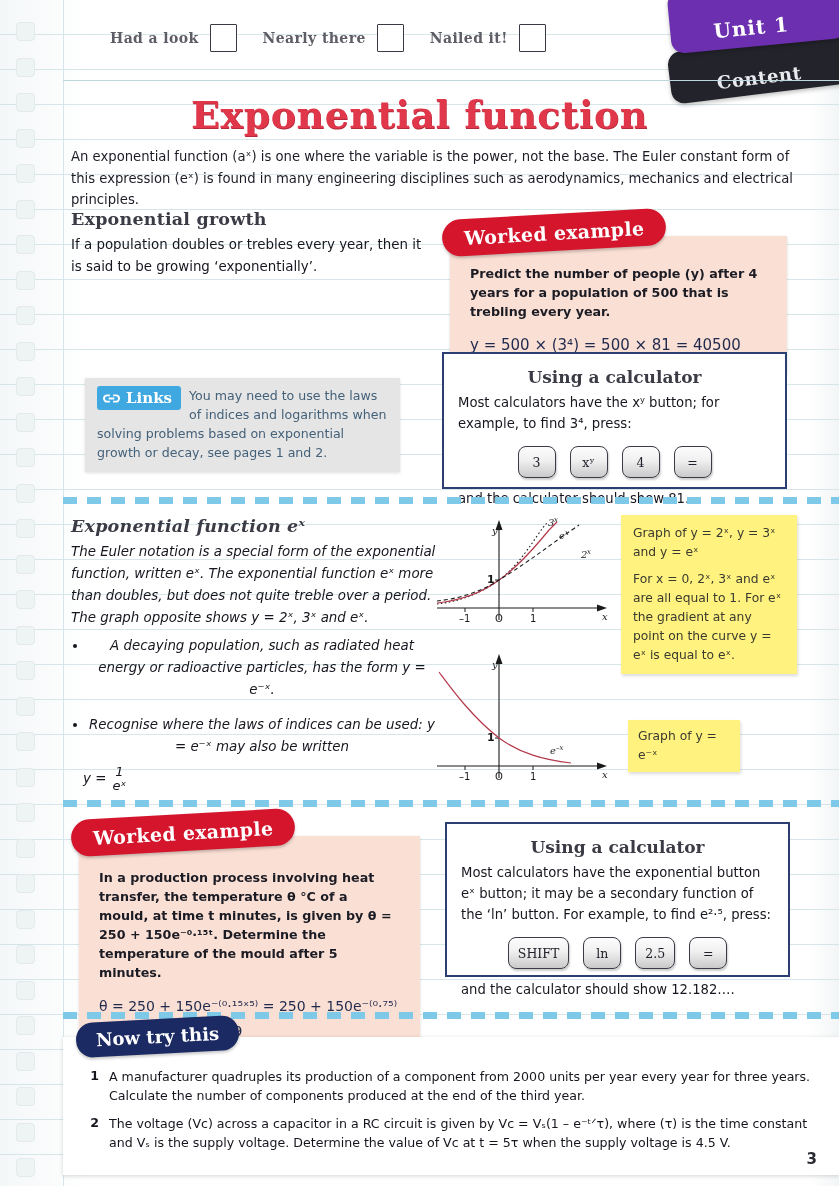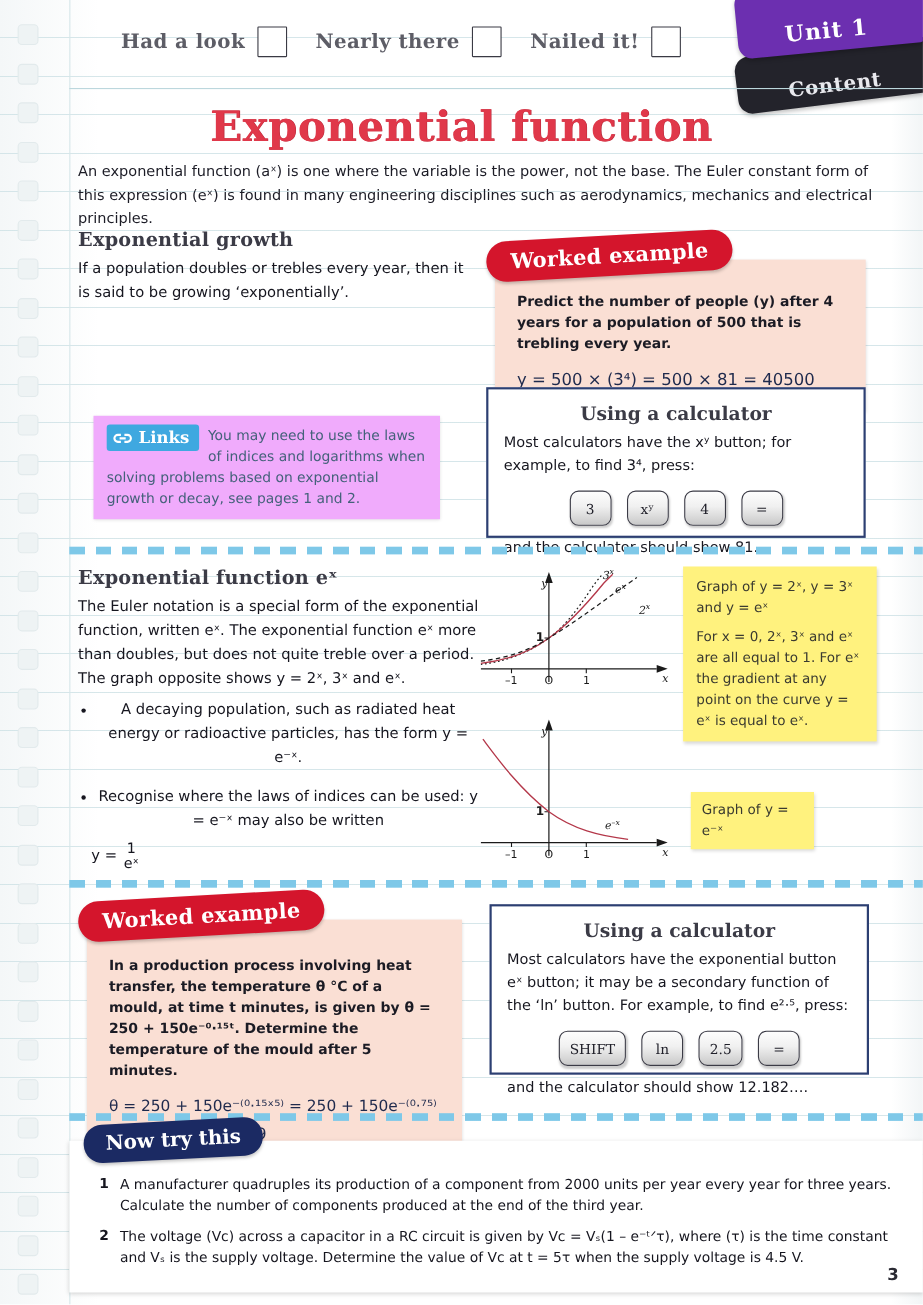--- a/index.html
+++ b/index.html
@@ -37,21 +37,21 @@
   }
   
   #page{position:absolute;left:0;top:0;width:839px;height:1186px;z-index:5;}
 
   
   #header{position:absolute;left:0;top:0;width:839px;height:80px;}
   #header-rule{position:absolute;left:63px;top:80px;width:776px;height:1px;background:#bcd7dd;}
   .hdr-items{position:absolute;left:110px;top:24px;display:flex;align-items:center;gap:26px;}
   .hdr-pair{display:flex;align-items:center;gap:11px;}
   .hdr-label{
-    font-family:"DejaVu Serif", serif;font-weight:bold;font-size:18px;
+    font-family:"DejaVu Serif", serif;font-weight:bold;font-size:14px;
     color:#5d5d66;letter-spacing:.4px;
   }
   .hdr-box{
     width:25px;height:26px;border:1.7px solid #3a3a44;background:#fff;
     border-radius:1px;
   }
   
   #unit-tab{
     position:absolute;right:-6px;top:-16px;width:176px;height:62px;
     background:#6c2fb0;border-radius:13px;transform:rotate(-5.5deg);
@@ -115,21 +115,21 @@
   }
   .we-a{
     font-family:"DejaVu Sans", sans-serif;font-size:15px;line-height:25px;
     color:#1f2a4d;margin:0;
   }
   .we-a.small{font-size:14px;}
 
   
   #links-box{
     position:absolute;left:85px;top:378px;width:315px;min-height:84px;
-    background:#f0abfc;padding:8px 12px 10px 12px;box-sizing:border-box;
+    background:#e5e5e5;padding:8px 12px 10px 12px;box-sizing:border-box;
     box-shadow:0 1px 3px rgba(0,0,0,.13);
   }
   #links-pill{
     float:left;display:flex;align-items:center;gap:5px;
     background:#3fa8e0;border-radius:3px;padding:3px 9px 3px 5px;margin:0 8px 2px 0;
   }
   #links-pill .lbl{
     font-family:"DejaVu Serif", serif;font-weight:bold;font-size:15px;color:#fff;
   }
   .link-ico{width:19px;height:15px;display:block;}
@@ -315,21 +315,21 @@
       <div class="key">3</div>
       <div class="key">xʸ</div>
       <div class="key">4</div>
       <div class="key">=</div>
     </div>
     <p>and the calculator should show 81.</p>
   </div>
 
   <div class="dashed" style="top:497px;"></div>
 
-  <div style="position:absolute;left:71px;top:516px;width:365px;">
+  <div style="position:absolute;left:71px;top:516px;width:365px;font-style:italic;">
     <h2 class="sec">Exponential function eˣ</h2>
     <p class="hand" style="margin:0;">The Euler notation is a special form of the exponential function, written eˣ. The exponential function eˣ more than doubles, but does not quite treble over a period. The graph opposite shows y = 2ˣ, 3ˣ and eˣ.</p>
     <ul class="bl hand">
       <li>A decaying population, such as radiated heat energy or radioactive particles, has the form y = e⁻ˣ.</li>
       <li>Recognise where the laws of indices can be used: y = e⁻ˣ may also be written</li>
     </ul>
     <div class="hand" style="margin:-6px 0 0 12px;display:flex;align-items:center;gap:6px;">
       <span>y =</span>
       <span class="frac">
         <span class="num">1</span>

